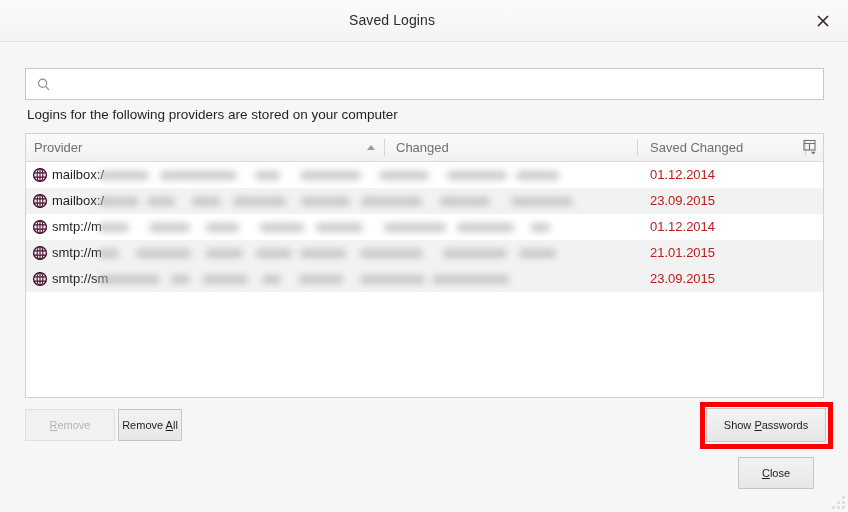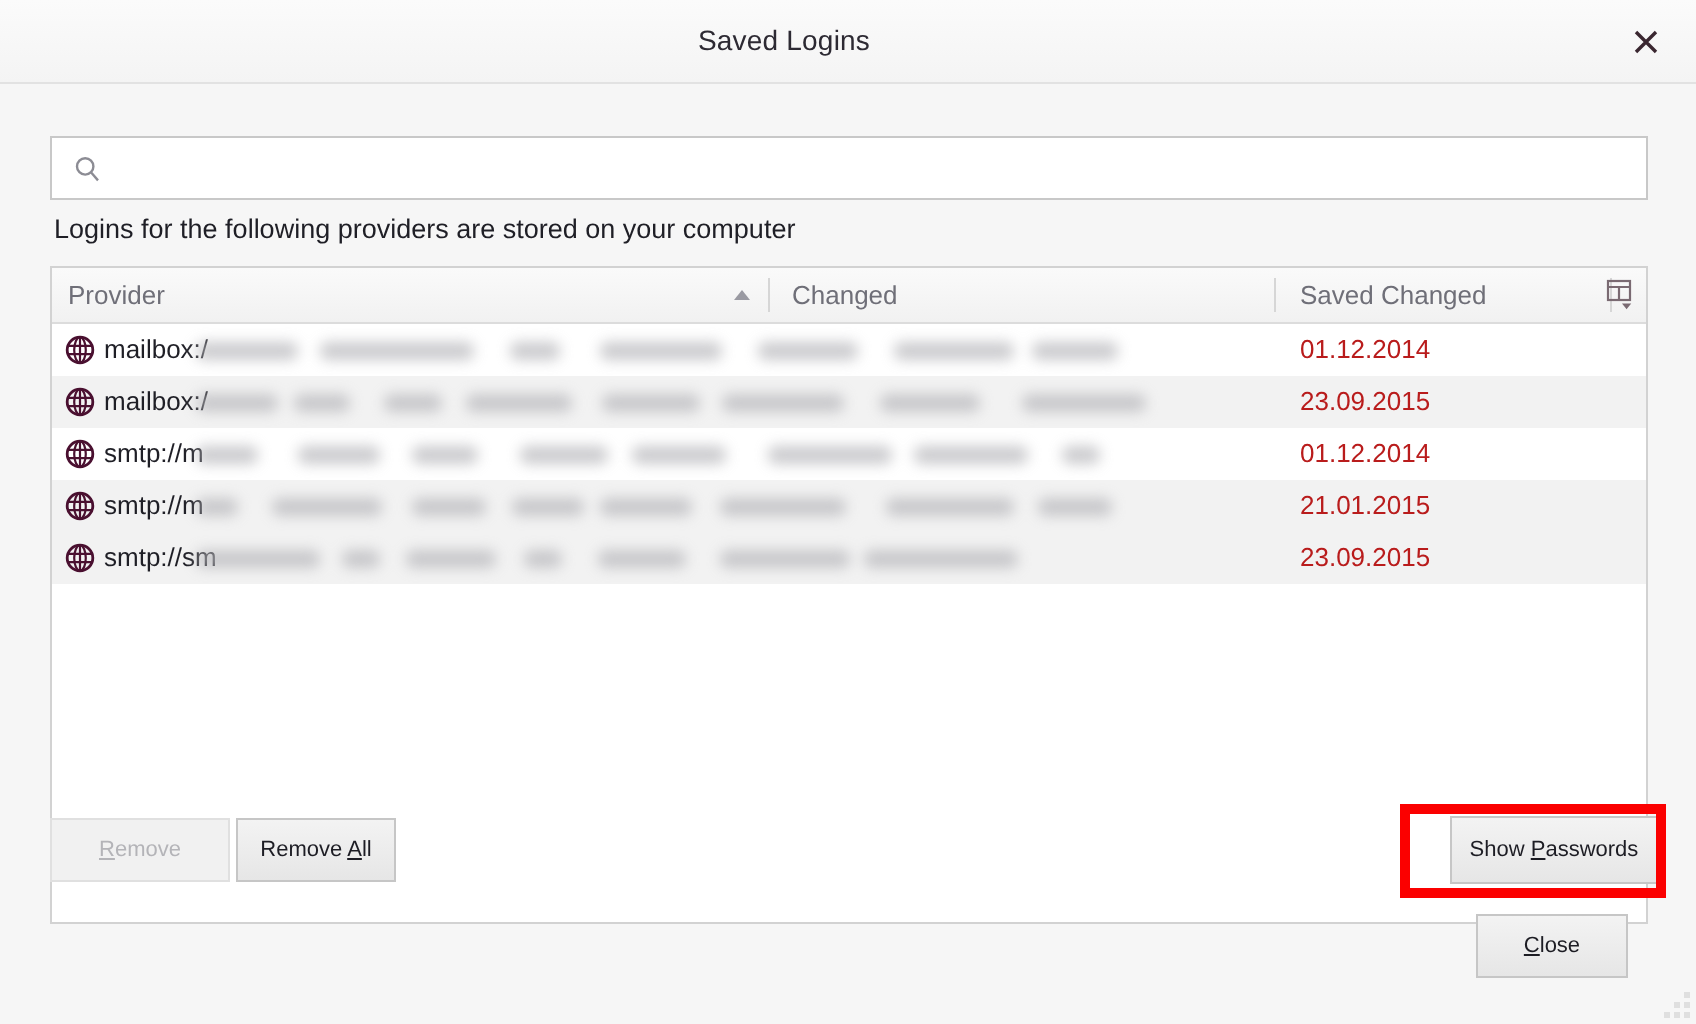--- a/index.html
+++ b/index.html
@@ -93,21 +93,21 @@
     font-size: 13.5px;
     color: #1f1f26;
     white-space: nowrap;
   }
 
   
   .list {
     position: absolute;
     left: 25px; top: 133px;
     width: 799px;
-    height: 329px;
+    height: 265px;
     background: #ffffff;
     border: 1px solid #d2d2d2;
     box-sizing: border-box;
     overflow: hidden;
   }
   .list-header {
     position: relative;
     height: 28px;
     background: linear-gradient(to bottom, #fafafa 0%, #f1f1f1 100%);
     border-bottom: 1px solid #dcdcdc;
@@ -216,22 +216,22 @@
   }
   .btn.disabled {
     background: #f1f1f1;
     border-color: #e0e0e0;
     color: #b4b4b8;
     cursor: default;
   }
   .btn .acc { text-decoration: underline; }
 
   #remove-button     { left: 25px;  top: 409px; width: 90px;  height: 32px; }
-  #remove-all-button { left: 118px; top: 409px; width: 80px;  height: 32px; }
-  #show-passwords-button { left: 725px; top: 408px; width: 104px; height: 34px; }
+  #remove-all-button { left: 118px; top: 409px; width: 64px;  height: 32px; }
+  #show-passwords-button { left: 706px; top: 408px; width: 120px; height: 34px; }
   #close-button      { left: 738px; top: 457px; width: 76px;  height: 32px; }
 
   .redbox {
     position: absolute;
     left: 700px; top: 402px;
     width: 133px; height: 47px;
     border: 5px solid #fb0000;
     box-sizing: border-box;
     pointer-events: none;
   }

